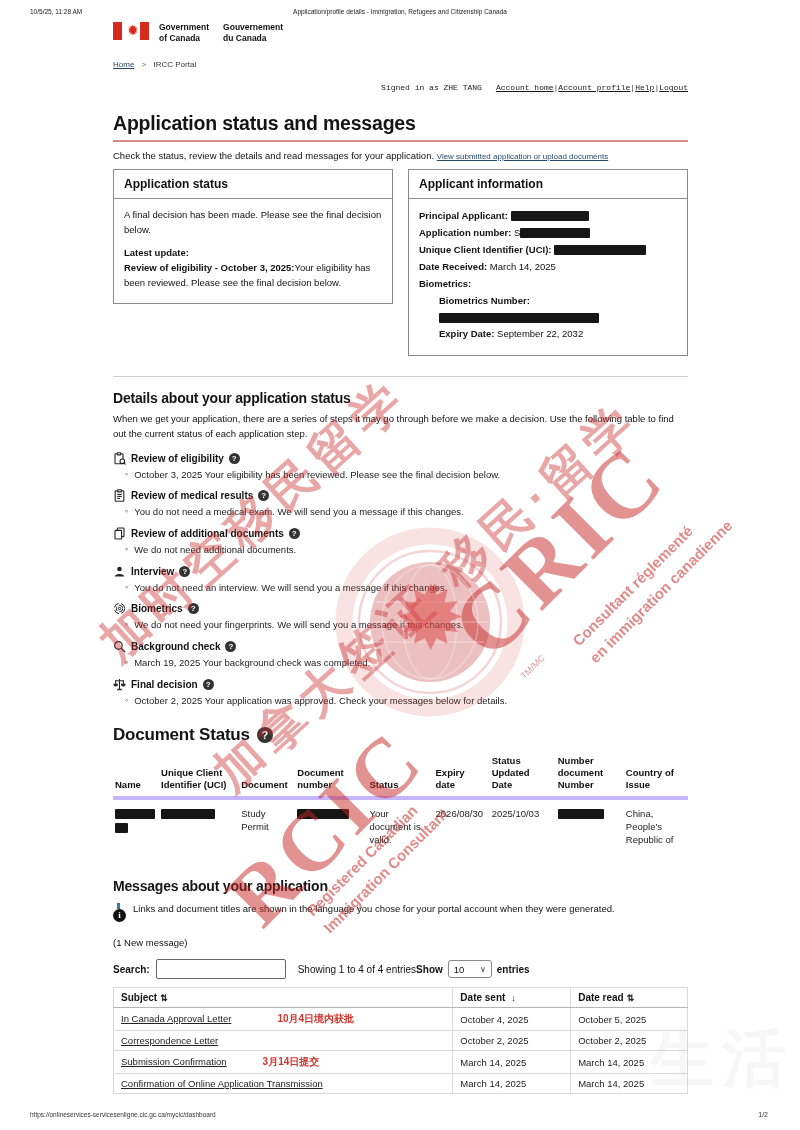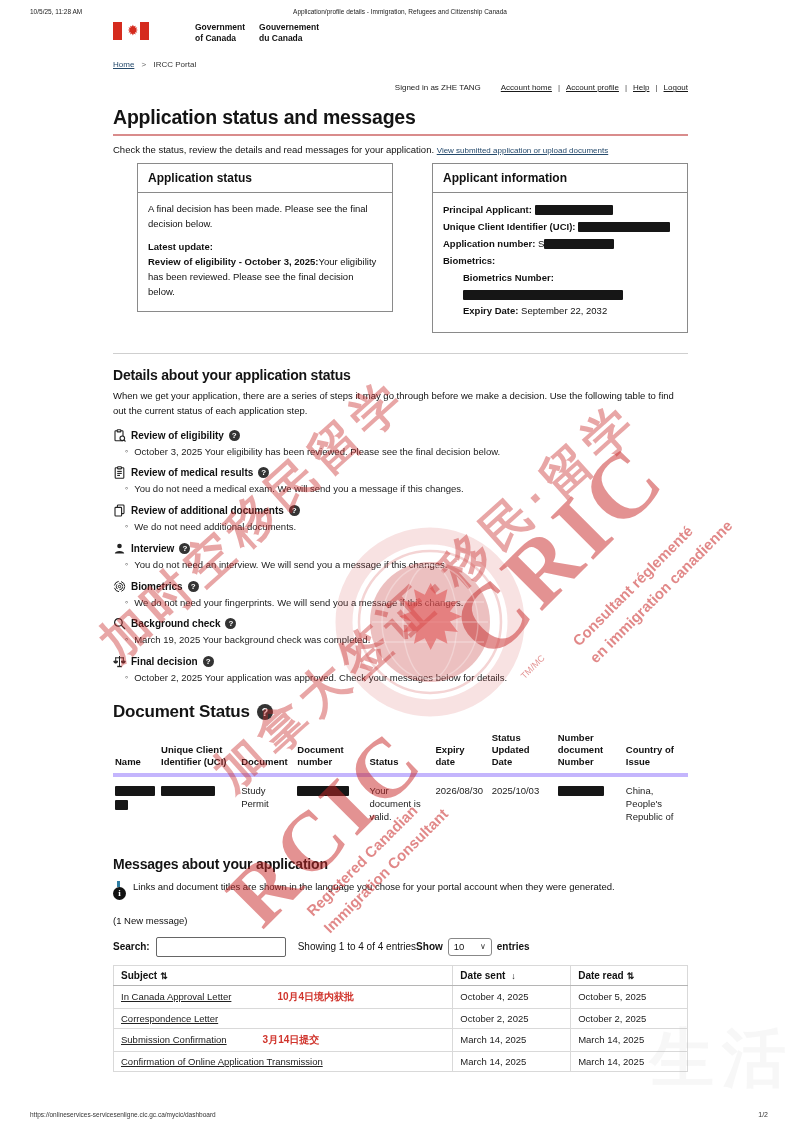--- a/index.html
+++ b/index.html
@@ -11,42 +11,42 @@
   }
   
   .print-datetime { position:absolute; top:8px; left:30px; font-size:6.5px; color:#222; }
   .print-title   { position:absolute; top:8px; left:0; width:100%; text-align:center; font-size:6.5px; color:#222; }
   .print-url  { position:absolute; bottom:12px; left:30px; font-size:6.5px; color:#333; }
   .print-page { position:absolute; bottom:12px; right:32px; font-size:7px; color:#333; }
 
   
   .content { position:absolute; left:113px; top:20px; width:575px; }
 
-  .logo-row { display:flex; align-items:flex-start; height:32px; margin-bottom:8px;gap:36px; }
+  .logo-row { display:flex; align-items:flex-start; height:32px; margin-bottom:8px; }
   .flag-svg { margin-right:10px; margin-top:2px; }
   .gov-text { display:flex; gap:14px; font-size:8.5px; font-weight:bold; line-height:1.25; color:#111; padding-top:2px; }
 
   .breadcrumb { font-size:8px; color:#333; margin-bottom:14px; }
   .breadcrumb a { color:#24496b; text-decoration:underline; cursor:pointer; }
   .breadcrumb .sep { color:#666; margin:0 5px; }
 
-  .session-row { display:flex; justify-content:flex-end; align-items:center; font-size:8px; color:#222; gap:6px; margin-bottom:14px; }
+  .session-row { display:flex; justify-content:flex-end; align-items:center; font-size:8px; color:#222; margin-bottom:20px;font-family:Liberation Mono, monospace; }
   .session-row .signed { margin-right:14px; }
   .session-row a { color:#1a1a1a; text-decoration:underline; cursor:pointer; }
   .session-row .pipe { color:#444; }
 
   h1.page-title { font-size:19.5px; font-weight:bold; color:#141414; letter-spacing:-0.2px; }
   .title-rule { border:none; border-top:2px solid #d98c8c; margin:5px 0 8px 0; }
 
   .intro { font-size:9.5px; color:#111; margin-bottom:8px; }
   .intro a { font-size:8px; color:#24496b; text-decoration:underline; cursor:pointer; }
 
   
   .boxes { display:flex; gap:15px; align-items:flex-start; }
-  .box { width:280px; border:1px solid #8a8a8a; background:#fff;margin-left:24px; }
+  .box { width:280px; border:1px solid #8a8a8a; background:#fff; }
   .box-h { font-size:12px; font-weight:bold; padding:7px 10px; border-bottom:1px solid #8a8a8a; color:#111; }
   .box-b { padding:9px 10px 12px 10px; font-size:9.5px; line-height:1.55; color:#111; }
   .box-b p { margin-bottom:9px; }
   .box-b p:last-child { margin-bottom:0; }
   .app-info .box-b { line-height:1.78; }
   .redact { display:inline-block; background:#161616; height:10px; vertical-align:middle; border-radius:1px; }
   .indent { margin-left:20px; }
 
   .section-rule { border:none; border-top:1px solid #cfcfcf; margin:20px 0 0 0; }
 
@@ -170,22 +170,23 @@
             <b>Latest update:</b><br>
             <b>Review of eligibility - October 3, 2025:</b><span>Your eligibility has been reviewed. Please see the final decision below.</span>
           </p>
         </div>
       </div>
 
       <div class="box app-info">
         <div class="box-h">Applicant information</div>
         <div class="box-b">
           <div><b>Principal Applicant:</b> <span class="redact" style="width:78px"></span></div>
+          <div><b>Application number:</b> <span>S</span><span class="redact" style="width:70px"></span></div>
           <div><b>Unique Client Identifier (UCI):</b> <span class="redact" style="width:92px"></span></div>
-          <div><b>Application number:</b> <span>S</span><span class="redact" style="width:70px"></span></div>
+          <div><b>Date Received:</b> <span>March 14, 2025</span></div>
           <div><b>Biometrics:</b></div>
           <div class="indent"><b>Biometrics Number:</b> <span class="redact" style="width:160px"></span></div>
           <div class="indent"><b>Expiry Date:</b> <span>September 22, 2032</span></div>
         </div>
       </div>
     </div>
 
     <hr class="section-rule">
 
     <h2 class="sec">Details about your application status</h2>

